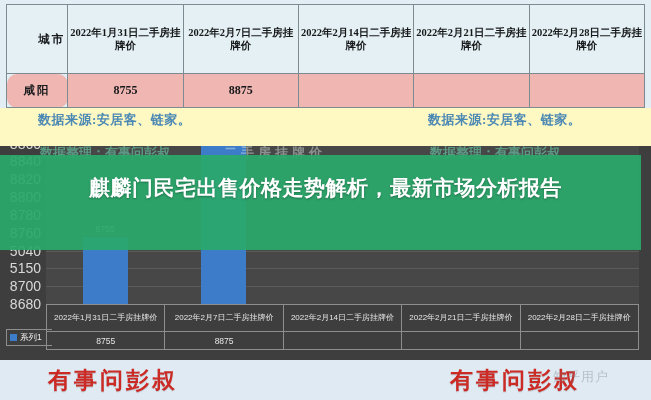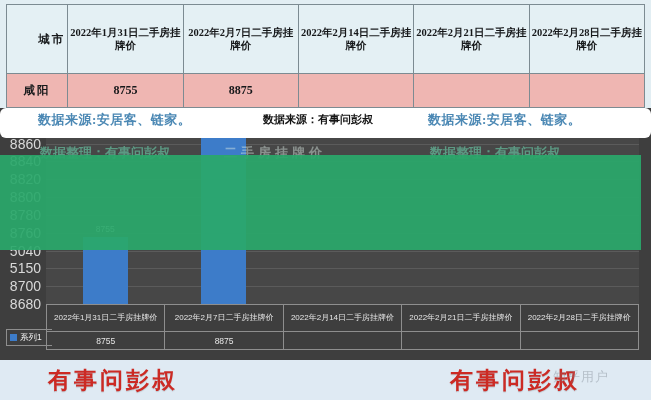--- a/index.html
+++ b/index.html
@@ -57,42 +57,42 @@
     text-align: right;
   }
   table.price-table tbody td {
     background: #efb6b2;
     font-size: 12px;
     height: 33px;
   }
   table.price-table tbody td.city-cell {
     font-size: 11.5px;
     letter-spacing: 2px;
+    border-radius: 10px;
   }
   col.c-city { width: 9.6%; }
   col.c-d    { width: 18.08%; }
 
   
   .chart-zone {
     position: absolute;
     left: 0; top: 108px;
     width: 651px;
     height: 252px;
     background: #3e3e3e;
     overflow: hidden;
   }
   
   .src-band {
     position: absolute;
     left: 0; top: 108px;
     width: 651px;
-    height: 30px;
-    background: #ffffff;
+    height: 38px;
+    background: #fef9c3;
     overflow: hidden;
-    border-radius: 6px;
   }
   .src-blue {
     position: absolute;
     top: 3px;
     font-family: "Liberation Serif", "DejaVu Serif", serif;
     font-weight: bold;
     font-size: 13px;
     color: #4b88b4;
     white-space: nowrap;
     letter-spacing: 0.5px;
@@ -382,28 +382,28 @@
     </table>
 
     <div class="legend-cell">
       <span class="legend-swatch"></span>
       <span>系列1</span>
     </div>
   </div>
 
   <div class="src-band">
     <span class="src-blue left">数据来源:安居客、链家。</span>
-    <span class="src-black">数据来源：有事问彭叔</span>
     <span class="src-blue right">数据来源:安居客、链家。</span>
   </div>
 
   <span class="wm-tidy left">数据整理：有事问彭叔</span>
   <span class="wm-tidy right">数据整理：有事问彭叔</span>
 
   <div class="green-band"></div>
+  <div class="banner-title">麒麟门民宅出售价格走势解析，最新市场分析报告</div>
 
   <div class="bottom-zone">
     <span class="red-wm left">有事问彭叔</span>
     <span class="red-wm right">有事问彭叔</span>
     <span class="zhihu-wm">知乎用户</span>
   </div>
 
 </div>
 
 </body></html>

